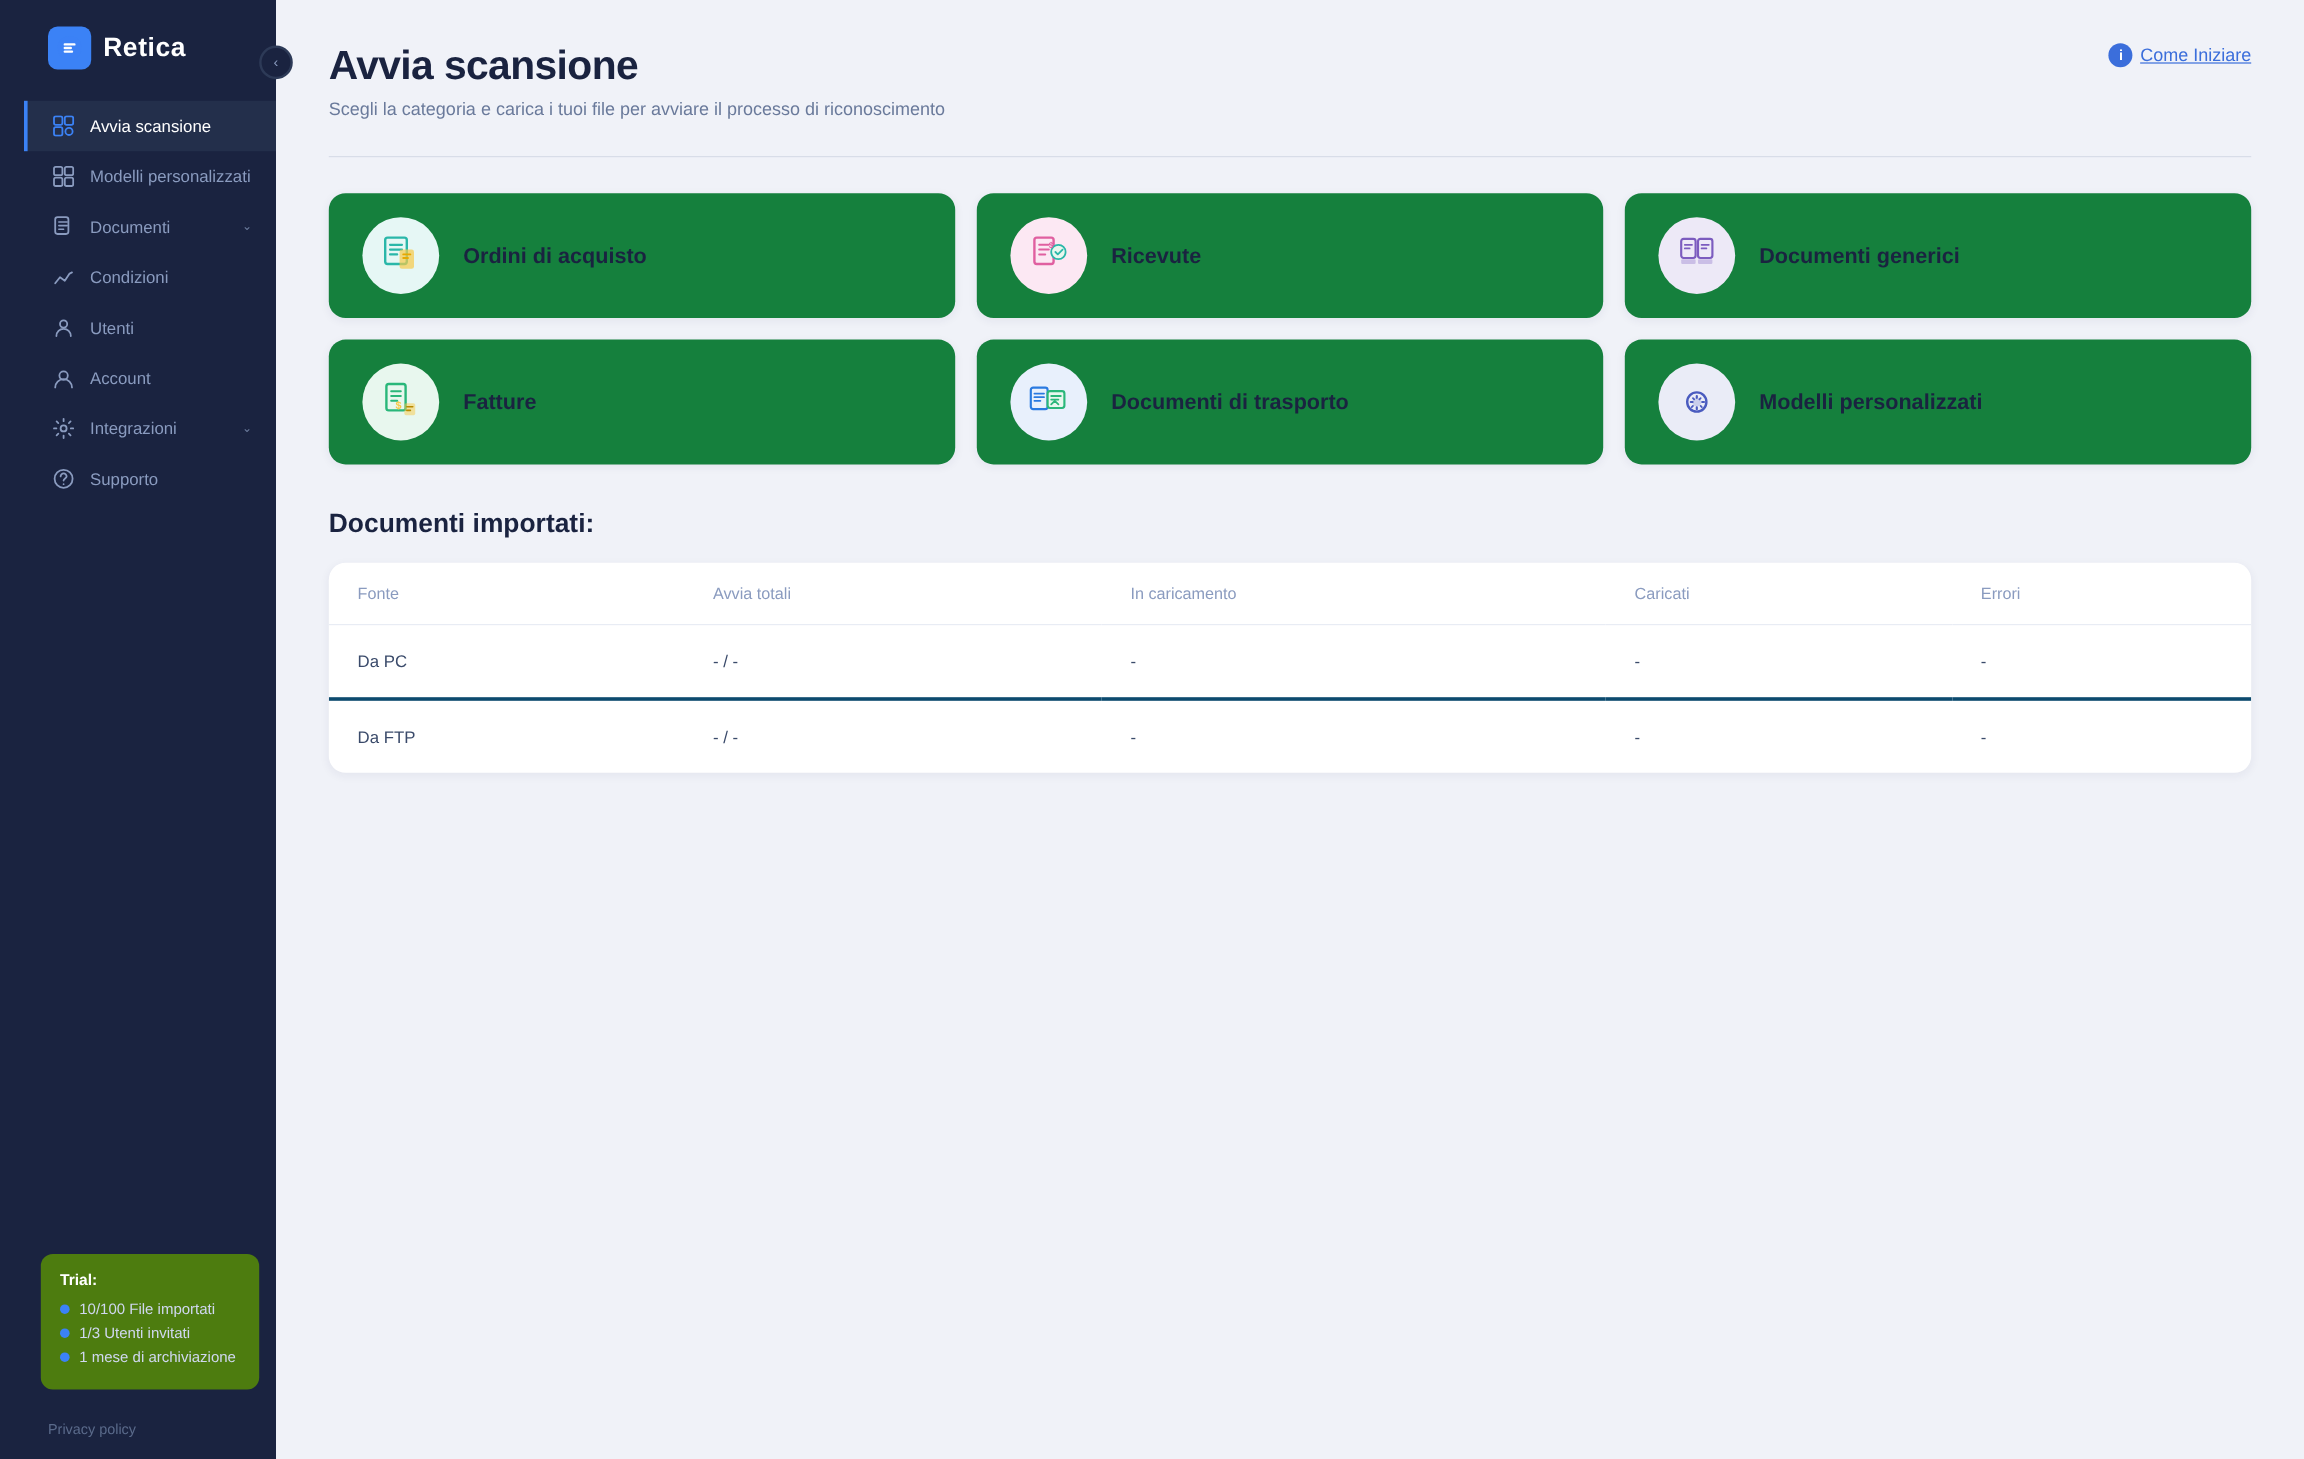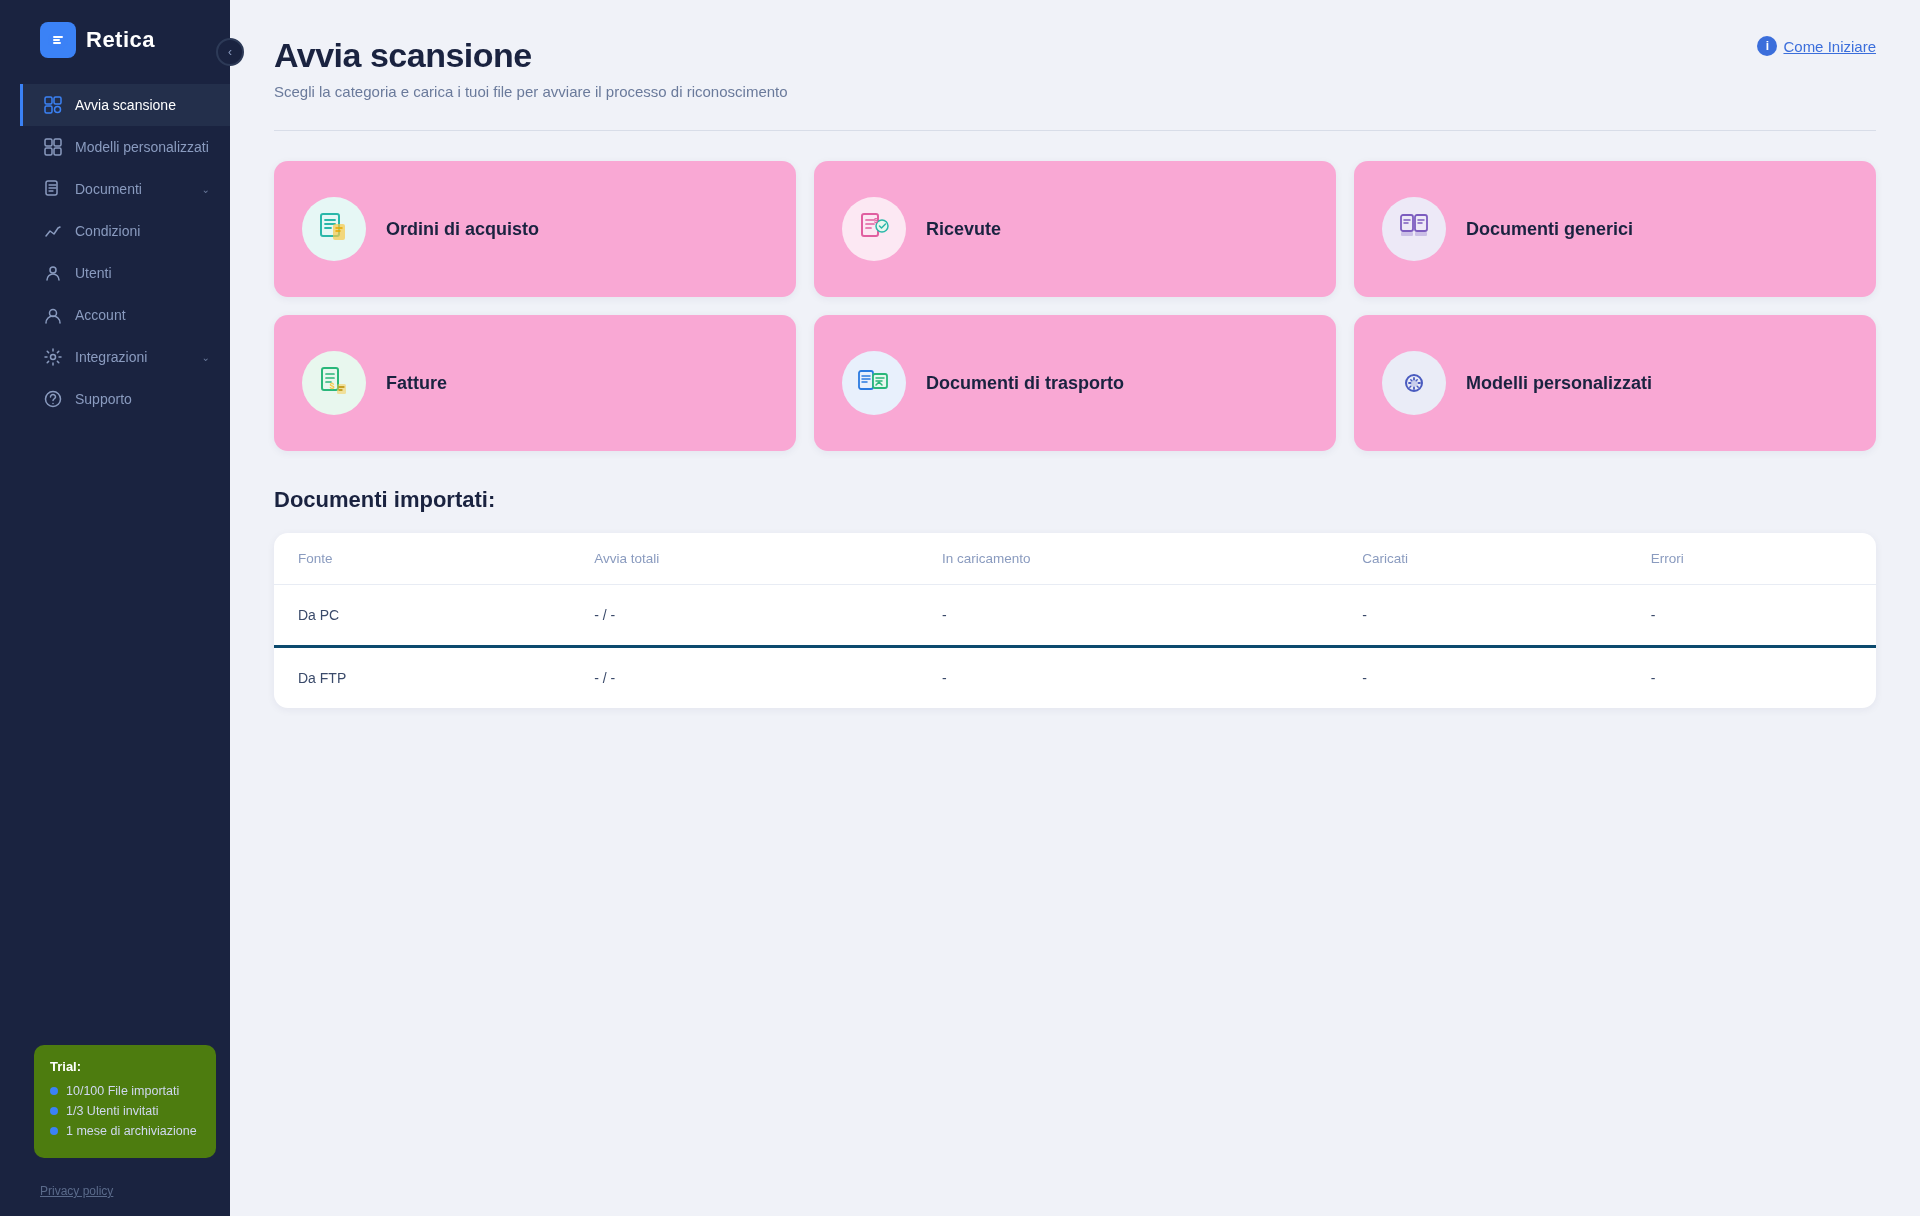--- a/index.html
+++ b/index.html
@@ -109,21 +109,20 @@
       height: 8px;
       border-radius: 50%;
       background: #3b82f6;
       flex-shrink: 0;
     }
     .sidebar-privacy {
       padding: 10px 20px 18px;
       color: #5a6a8a;
       font-size: 12px;
       cursor: pointer;
-      text-decoration: underline;
     }
 
     
     .main {
       flex: 1;
       display: flex;
       flex-direction: column;
       overflow-y: auto;
       padding: 36px 44px 36px 44px;
       background: #f0f2f8;
@@ -170,23 +169,23 @@
     .divider { border: none; border-top: 1px solid #d8dde8; margin-bottom: 30px; }
 
     
     .cards-grid {
       display: grid;
       grid-template-columns: repeat(3, 1fr);
       gap: 18px;
       margin-bottom: 36px;
     }
     .category-card {
-      background: #f9a8d4;
+      background: #15803d;
       border-radius: 14px;
-      padding: 36px 28px;
+      padding: 20px 28px;
       display: flex;
       align-items: center;
       gap: 20px;
       cursor: pointer;
       box-shadow: 0 2px 8px rgba(30,40,80,0.06);
       transition: box-shadow 0.15s;
     }
     .card-icon-wrap {
       width: 64px;
       height: 64px;

